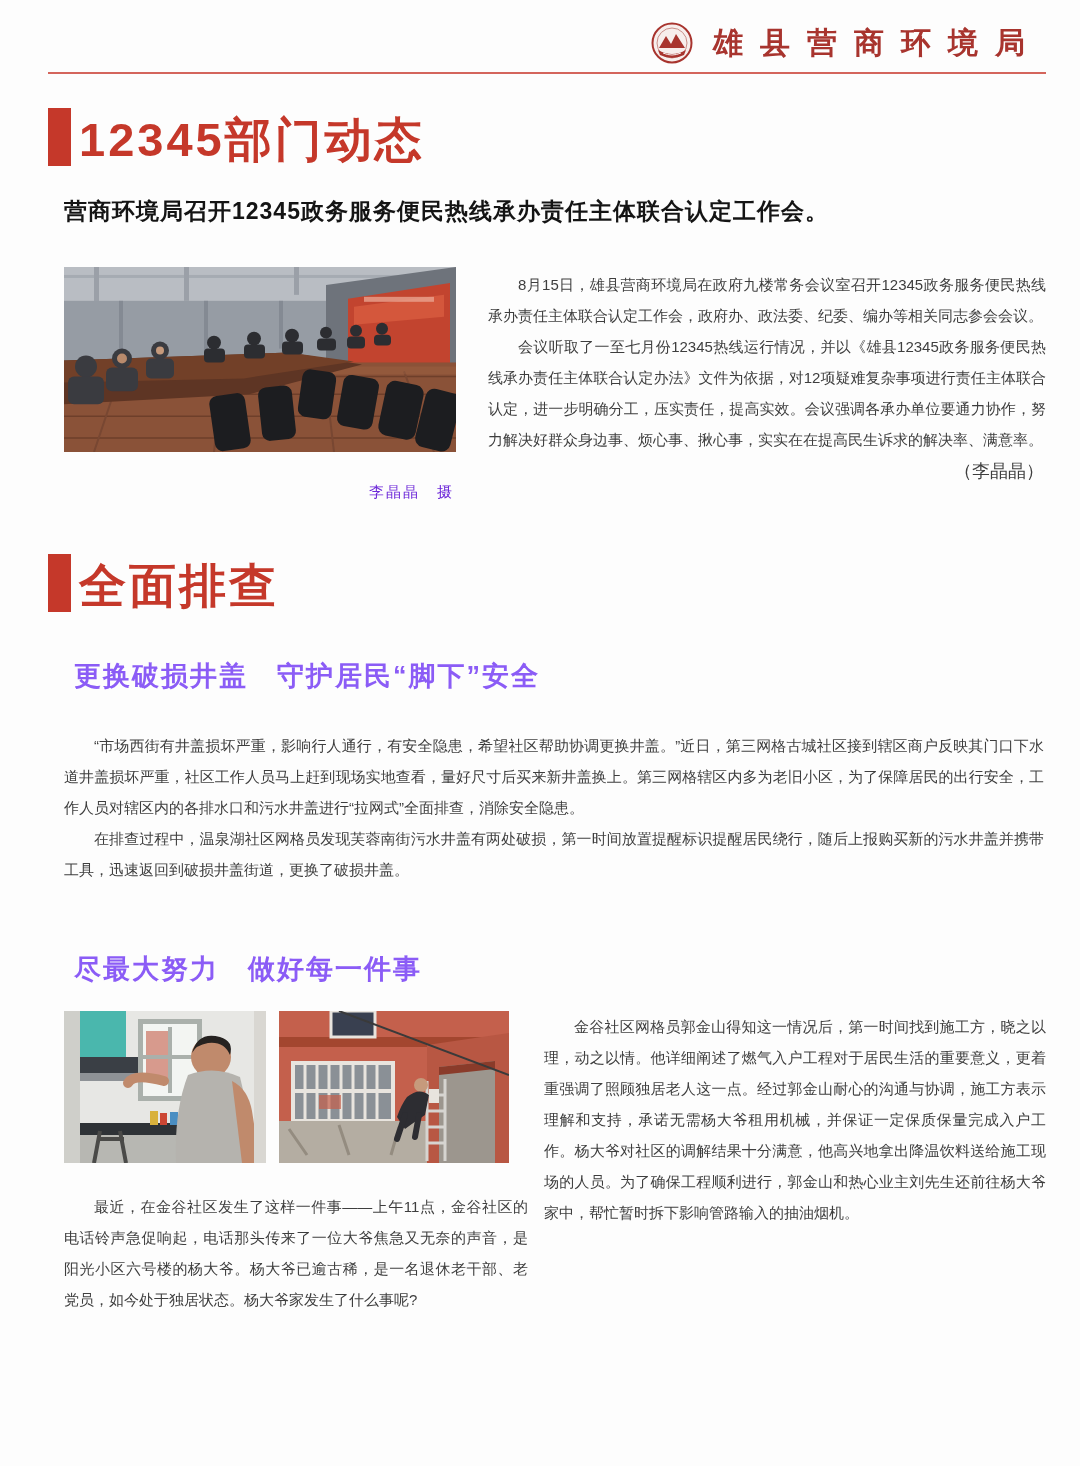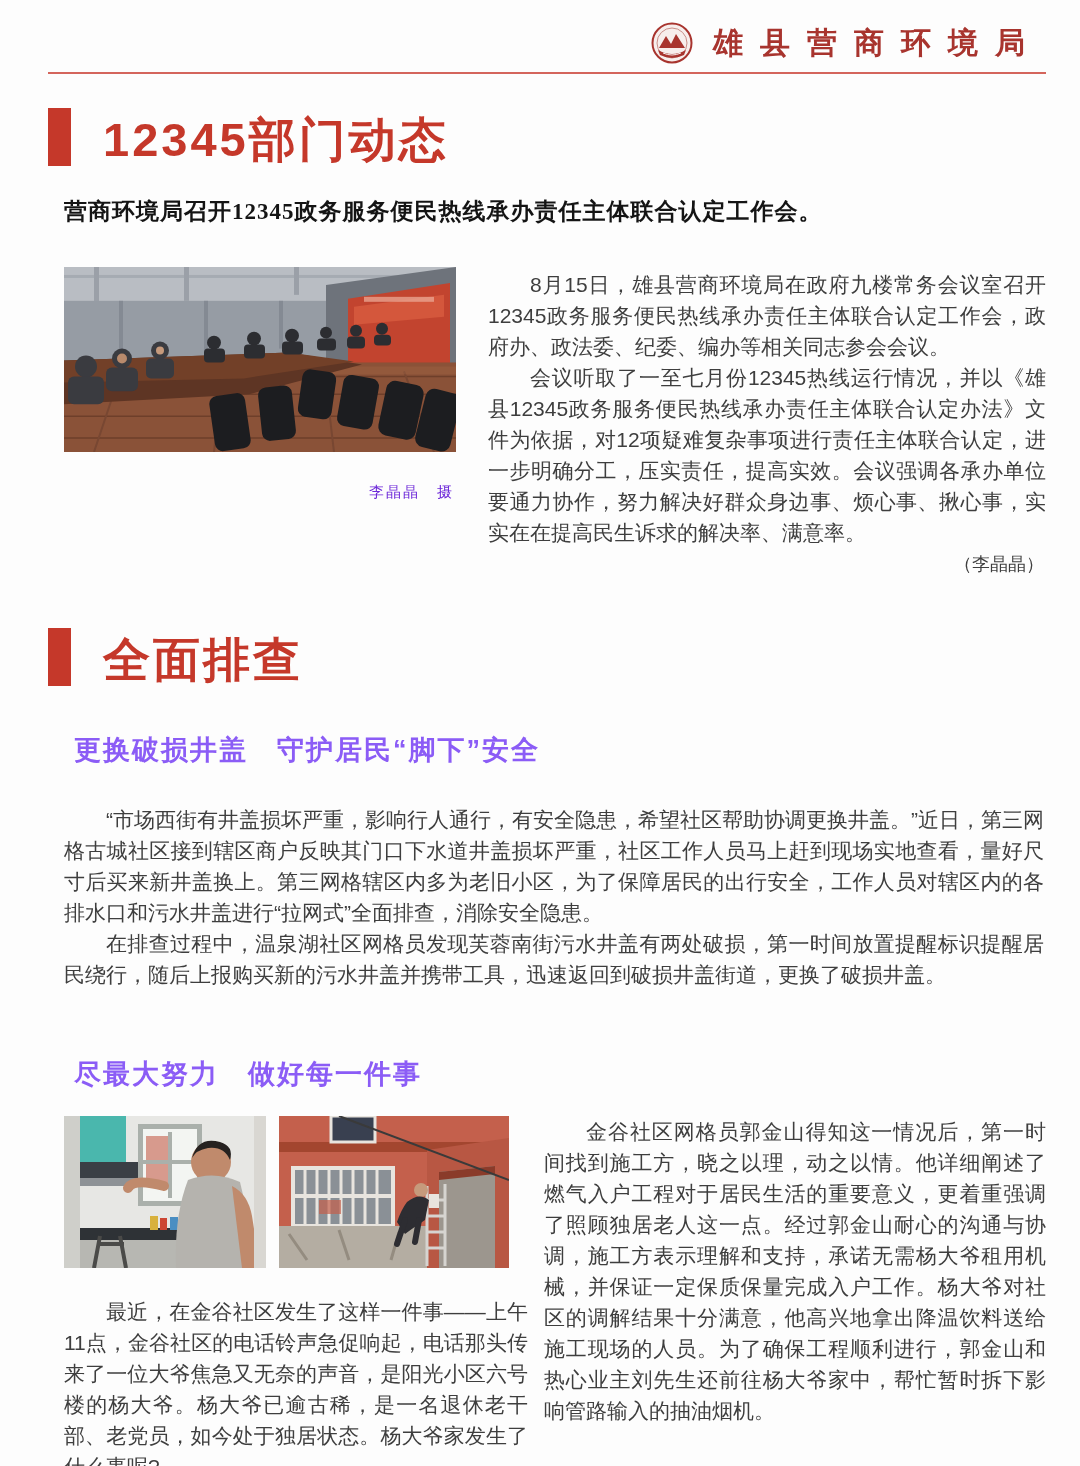--- a/index.html
+++ b/index.html
@@ -17,30 +17,30 @@
   .header { display:flex; justify-content:flex-end; align-items:center; gap:20px; height:46px; padding-right:4px; }
   .seal { width:42px; height:42px; flex:none; }
   .org-name {
     font-family:"Liberation Serif","DejaVu Serif",serif;
     font-size:30px; font-weight:bold; color:#a8342e;
     letter-spacing:17px; white-space:nowrap;
   }
   .rule { border:none; border-top:2px solid #d4655c; margin:6px 0 0 0; }
 
   
-  .section-head { display:flex; align-items:center; gap:32px; }
+  .section-head { display:flex; align-items:center; gap:8px; }
   .red-bar { width:23px; height:58px; background:#c5382a; flex:none; }
   .section-title { font-size:47px; font-weight:800; color:#c5382a; letter-spacing:3px; line-height:1; padding-top:4px; }
   #sec1 .section-head { margin-top:34px; }
   #sec2 .section-head { margin-top:52px; }
 
   
-  .headline-sm { margin:30px 0 0 16px; font-size:23px; font-weight:bold; color:#141414; letter-spacing:1px;font-family:Liberation Serif, serif; }
+  .headline-sm { margin:30px 0 0 16px; font-size:23px; font-weight:bold; color:#141414; letter-spacing:1px; }
   .headline-lg { margin:46px 0 0 26px; font-size:27px; font-weight:bold; color:#8b5cf6; letter-spacing:2px; }
-  p.body { font-size:21px; line-height:31px; text-align:justify; text-indent:2em; margin:0; color:#3e3e3e; }
+  p.body { font-size:15px; line-height:31px; text-align:justify; text-indent:2em; margin:0; color:#3e3e3e; }
 
   .row1 { display:flex; gap:32px; margin:40px 0 0 16px; }
   .photo-wrap { width:392px; flex:none; }
   .photo-main { width:392px; height:185px; display:block; }
   .caption { text-align:right; font-size:15px; color:#6d28d9; margin-top:31px; padding-right:2px; letter-spacing:2px; }
   .col-text { flex:1; padding-top:2px; }
   .byline { text-align:right; font-size:18px; color:#3e3e3e; margin-top:4px; padding-right:2px; }
 
   .body-full { margin:36px 2px 0 16px; }
 

